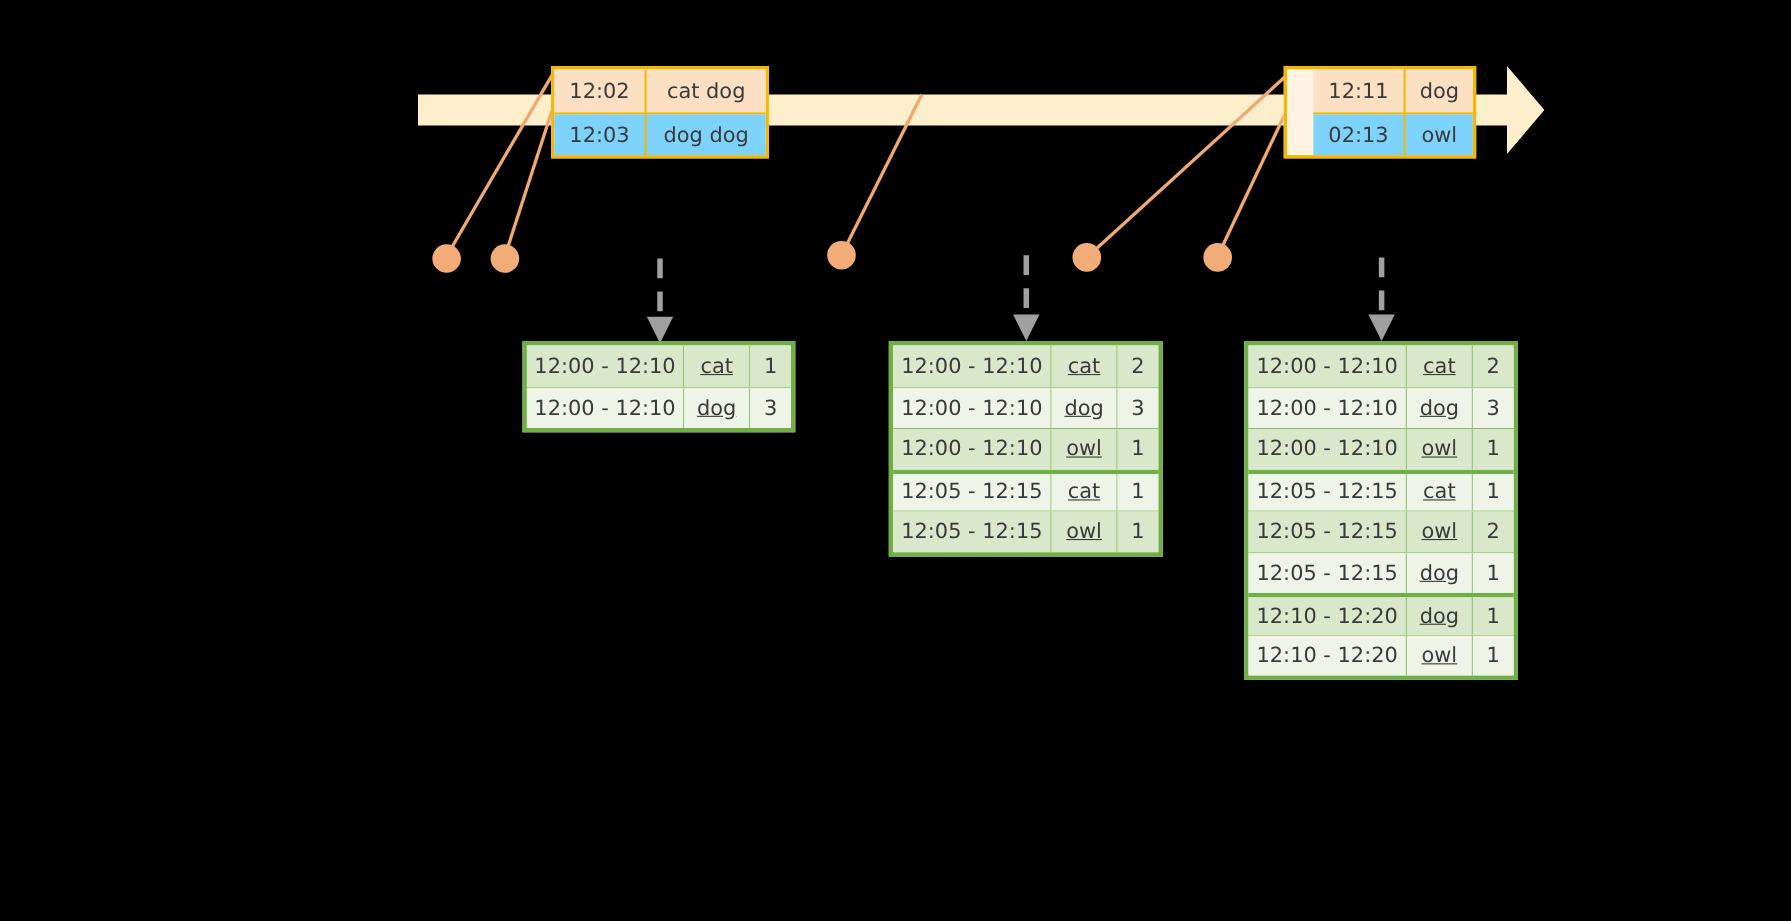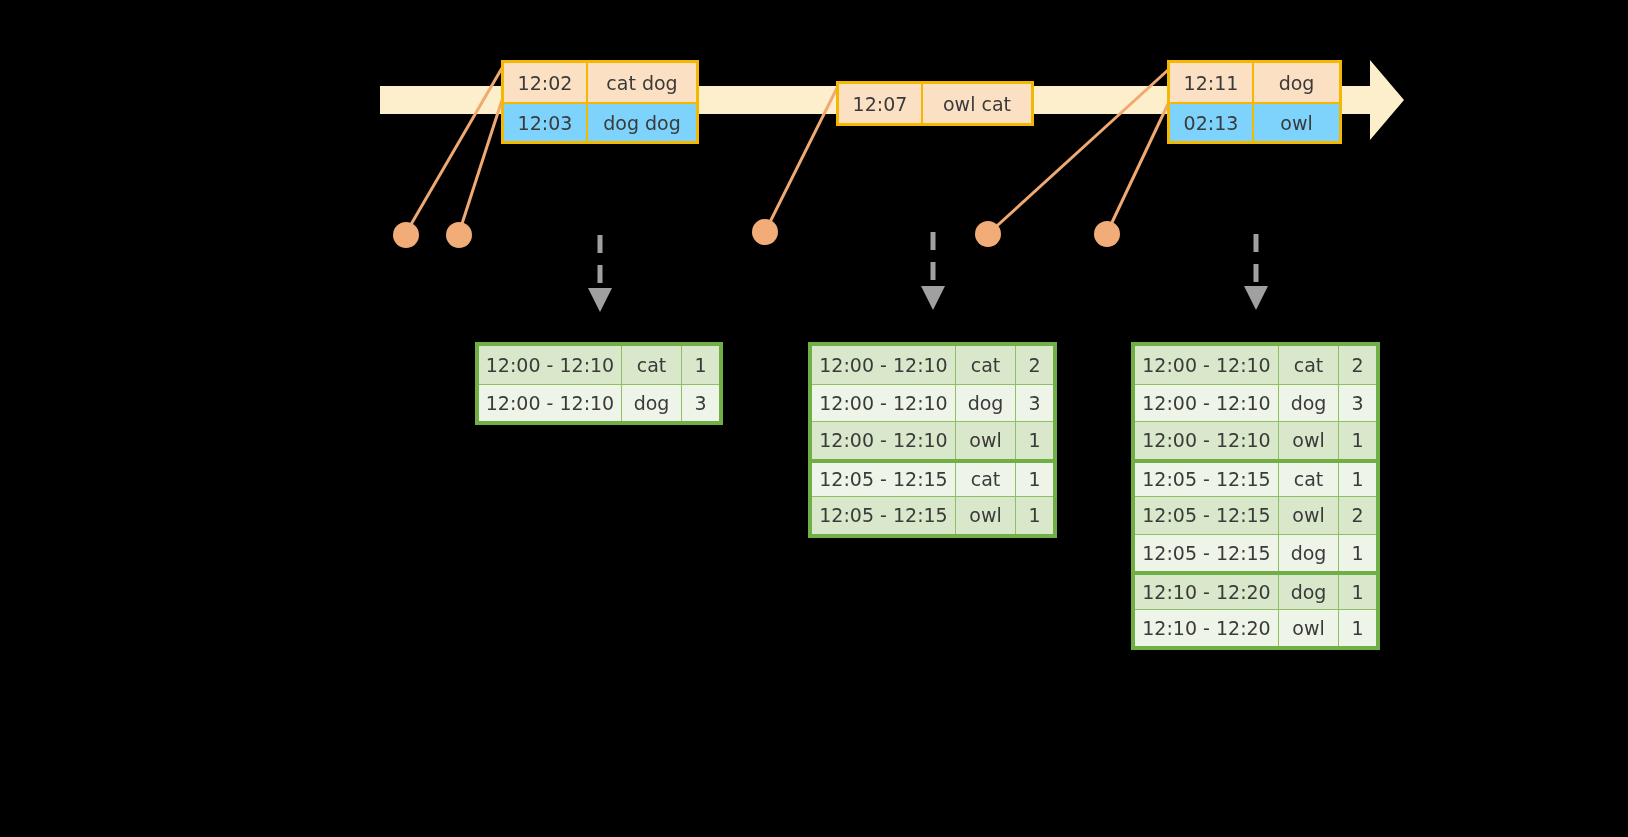--- a/index.html
+++ b/index.html
@@ -58,41 +58,40 @@
     border-right: 2px solid #F5B800;
   }
   .cell.words { flex: 1 1 auto; }
 
   
   .tbl {
     position: absolute;
     border: 4px solid #6FAF46;
     box-sizing: border-box;
     background: #EEF4E8;
-    margin-top: 32px;
   }
   .trow {
     display: flex;
     height: 37.5px;
     box-sizing: border-box;
   }
   .trow + .trow { border-top: 1.5px solid #8CC063; }
   .trow.grp { border-top: 4px solid #6FAF46; }
   .trow.shade .tcell { background: #D9E7CA; }
   .trow.plain .tcell { background: #EEF4E8; }
   .tcell {
     display: flex;
     align-items: center;
     justify-content: center;
     font-size: 19px;
     color: #3a3a3a;
     box-sizing: border-box;
   }
   .tcell.win  { border-right: 1.5px solid #8CC063; }
-  .tcell.key  { border-right: 1.5px solid #8CC063; }
+  .tcell.key  { border-right: 1.5px solid #8CC063; text-decoration: underline; }
   .tcell.cnt  { }
 </style>
 </head>
 <body>
 
 <div id="stage">
 
   <svg class="layer" viewBox="0 0 1628 837">
 
     <path d="M 380 86 L 1370 86 L 1370 60 L 1404 100 L 1370 140 L 1370 114 L 380 114 Z" fill="#FDEFCB"></path>
@@ -127,28 +126,22 @@
     <div class="evt-row shade">
       <div class="cell time">12:02</div>
       <div class="cell words">cat dog</div>
     </div>
     <div class="evt-row plain">
       <div class="cell time">12:03</div>
       <div class="cell words">dog dog</div>
     </div>
   </div>
 
-  <div class="evt-group" style="left:836px; top:81px; width:198px;">
-    <div class="evt-row shade">
-      <div class="cell time">12:07</div>
-      <div class="cell words">owl cat</div>
-    </div>
-  </div>
-
-  <div class="evt-group" style="left:1167px; top:60px; width:175px;">
+
+  <div class="evt-group" style="left:1167px; top:60px; width:175px;padding-left:24px;">
     <div class="evt-row shade">
       <div class="cell time">12:11</div>
       <div class="cell words">dog</div>
     </div>
     <div class="evt-row plain">
       <div class="cell time">02:13</div>
       <div class="cell words">owl</div>
     </div>
   </div>
 

